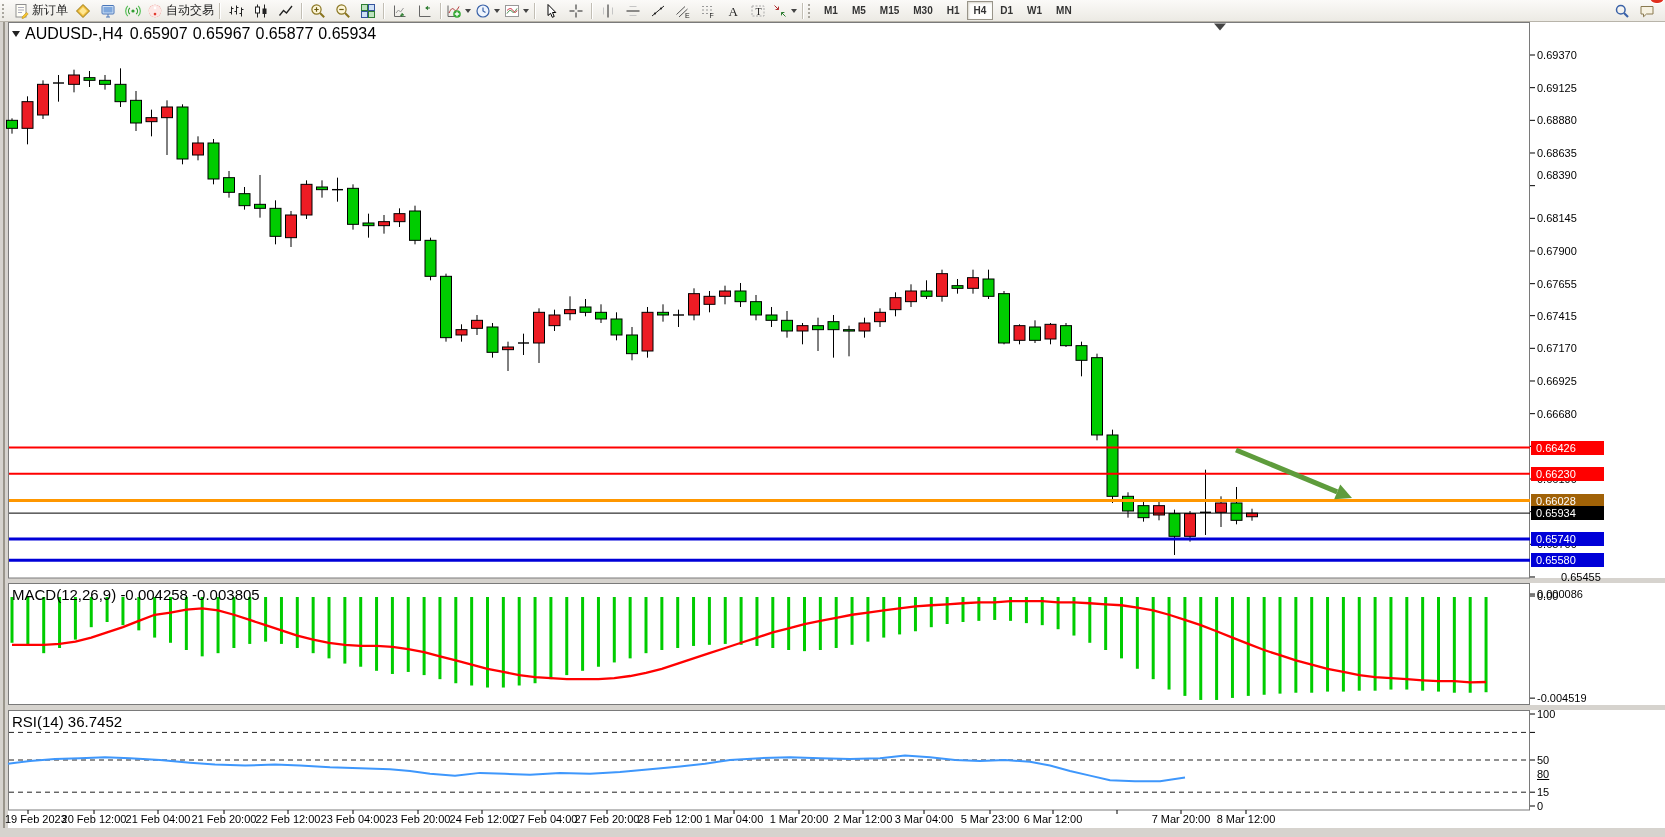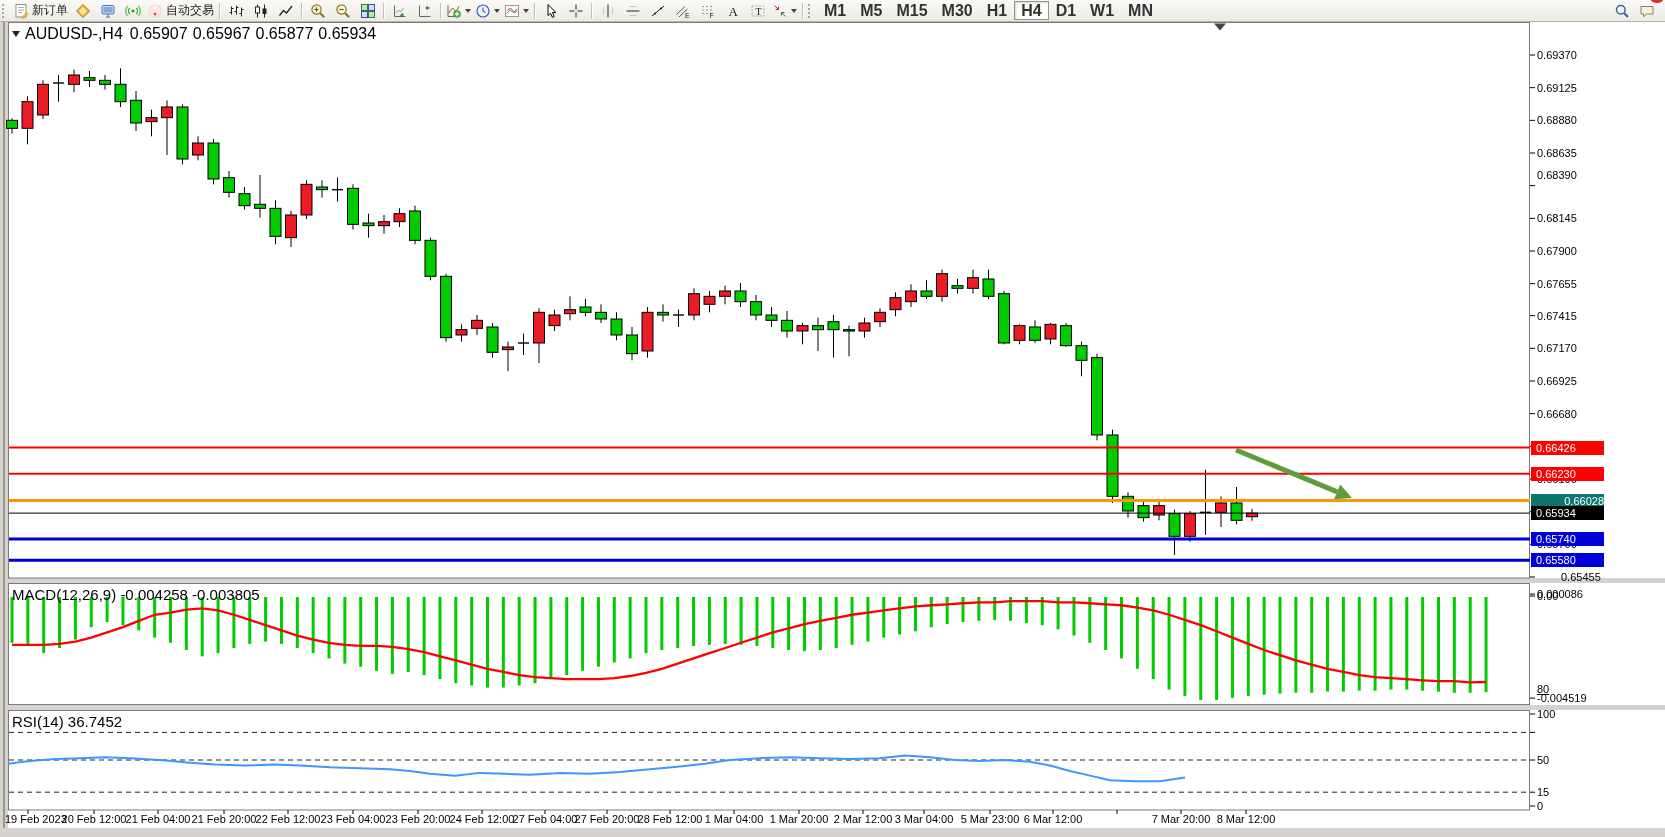--- a/index.html
+++ b/index.html
@@ -3,21 +3,21 @@
 <meta charset="utf-8">
 <style>
   html,body{margin:0;padding:0;background:#888;}
   #app{position:relative;width:1665px;height:837px;background:#d6d3ce;font-family:"Liberation Sans",sans-serif;overflow:hidden;}
   #toolbar{position:absolute;left:0;top:0;width:1665px;height:21px;background:linear-gradient(#fbfaf8,#eceae4);border-bottom:1px solid #b8b4aa;display:flex;align-items:center;z-index:5;}
   .tb-grip{width:3px;height:14px;border-left:2px dotted #a9a69e;margin:0 4px 0 2px;}
   .tb-btn{height:36px;min-width:21px;display:flex;align-items:center;justify-content:center;padding:0 2px;cursor:default;}
   .tb-lbl{font-size:12px;color:#222;margin-left:3px;white-space:nowrap;}
   .tb-sep{width:1px;height:16px;background:#c2beb4;box-shadow:1px 0 0 #fff;margin:0 3px;}
   .dd{width:0;height:0;border-left:3px solid transparent;border-right:3px solid transparent;border-top:4px solid #444;margin-left:3px;}
-  .tb-tf{height:17px;padding:0 6px;font-size:16px;color:#333;display:flex;align-items:center;border:1px solid transparent;font-weight:bold;}
+  .tb-tf{height:17px;padding:0 6px;font-size:10px;color:#333;display:flex;align-items:center;border:1px solid transparent;font-weight:bold;}
   .tb-tf.active{background:#fdfdfb;border:1px solid #989489;box-shadow:inset 1px 1px 2px #d8d5cc;}
   .tb-right{margin-left:auto;display:flex;align-items:center;margin-right:6px;}
   .chat-wrap{position:relative;}
   .badge{position:absolute;top:-2px;right:-5px;min-width:12px;height:12px;border-radius:7px;background:#e03020;color:#fff;font-size:9px;font-weight:bold;text-align:center;line-height:12px;padding:0 1px;box-shadow:0 0 0 1px #fff;}
   #gfx{position:absolute;left:0;top:0;z-index:1;}
   .ax-label{position:absolute;left:1537px;font-size:11px;color:#000;line-height:14px;z-index:2;white-space:nowrap;}
   .lvl-label{position:absolute;left:1531px;width:68px;height:14px;font-size:11px;line-height:14px;color:#fff;padding-left:5px;z-index:3;}
   .chart-title{position:absolute;left:12px;top:25px;font-size:16px;color:#000;z-index:4;display:flex;align-items:center;gap:5px;}
   .tri{width:0;height:0;border-left:4px solid transparent;border-right:4px solid transparent;border-top:6px solid #222;display:inline-block;}
   .ind-label{position:absolute;font-size:15px;color:#000;z-index:4;white-space:nowrap;}
@@ -655,21 +655,21 @@
       <div class="ax-label" style="top: 406.658px;">0.66680</div>
       <div class="ax-label" style="top: 439.324px;">0.66435</div>
       <div class="ax-label" style="top: 471.989px;">0.66190</div>
       <div class="ax-label" style="top: 504.655px;">0.65945</div>
       <div class="ax-label" style="top: 537.321px;">0.65700</div>
       <div class="ax-label" style="top: 569.987px; margin-left: 24px;">0.65455</div>
       <div class="ax-label" style="top: 587.056px;">0.000086</div>
       <div class="ax-label" style="top: 589px;">0.00</div>
       <div class="ax-label" style="top: 691.129px;">-0.004519</div>
       <div class="ax-label" style="top: 707px;">100</div>
-      <div class="ax-label" style="top: 682px; text-decoration: underline;">80</div>
+      <div class="ax-label" style="top: 767px; text-decoration: underline;">80</div>
       <div class="ax-label" style="top: 753px;">50</div>
       <div class="ax-label" style="top: 785.2px;">15</div>
       <div class="ax-label" style="top: 799px;">0</div>
       <div class="time-label first" style="left: 5px;">19 Feb 2023</div>
       <div class="time-label" style="left: 94px;">20 Feb 12:00</div>
       <div class="time-label" style="left: 158px;">21 Feb 04:00</div>
       <div class="time-label" style="left: 224px;">21 Feb 20:00</div>
       <div class="time-label" style="left: 288px;">22 Feb 12:00</div>
       <div class="time-label" style="left: 353px;">23 Feb 04:00</div>
       <div class="time-label" style="left: 418px;">23 Feb 20:00</div>
@@ -681,18 +681,18 @@
       <div class="time-label" style="left: 799px;">1 Mar 20:00</div>
       <div class="time-label" style="left: 863px;">2 Mar 12:00</div>
       <div class="time-label" style="left: 924px;">3 Mar 04:00</div>
       <div class="time-label" style="left: 990px;">5 Mar 23:00</div>
       <div class="time-label" style="left: 1053px;">6 Mar 12:00</div>
       <div class="time-label" style="left: 1073px; margin-top: 36px;">7 Mar 04:00</div>
       <div class="time-label" style="left: 1181px;">7 Mar 20:00</div>
       <div class="time-label" style="left: 1246px;">8 Mar 12:00</div>
       <div class="lvl-label" style="top: 440.524px; background: rgb(255, 0, 0);">0.66426</div>
       <div class="lvl-label" style="top: 466.656px; background: rgb(255, 0, 0);">0.66230</div>
-      <div class="lvl-label" style="top: 493.589px; background: #0f766e; text-align: right;">0.66028</div>
+      <div class="lvl-label" style="top: 493.589px; background: #a16207;">0.66028</div>
       <div class="lvl-label" style="top: 506.122px; background: rgb(0, 0, 0);">0.65934</div>
       <div class="lvl-label" style="top: 531.988px; background: rgb(0, 0, 216);">0.65740</div>
       <div class="lvl-label" style="top: 553.321px; background: rgb(0, 0, 216);">0.65580</div>
     </div>
 </div>
 
 </body></html>

